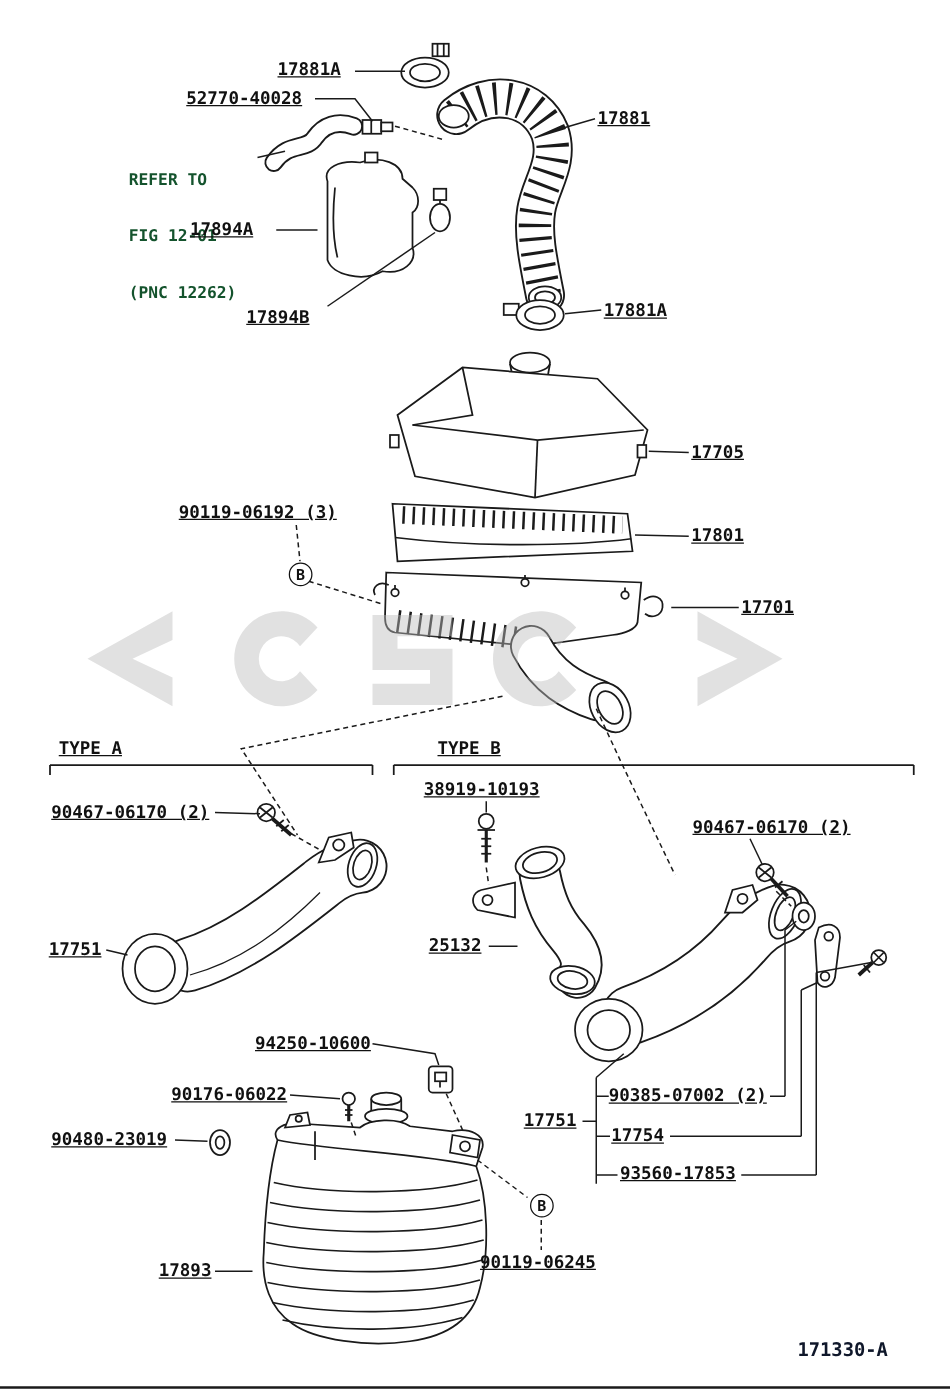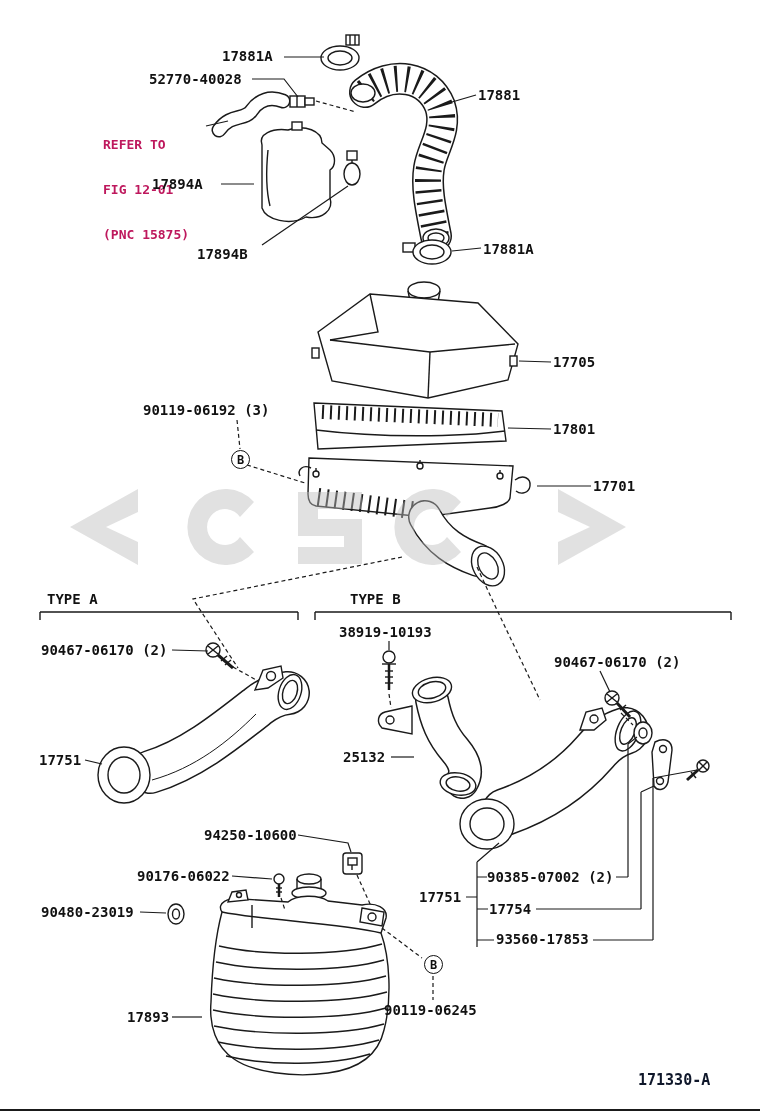--- a/index.html
+++ b/index.html
@@ -3,23 +3,23 @@
 <meta charset="utf-8">
 <style>
   html,body { margin:0; padding:0; background:#ffffff; }
   .stage {
     position:relative; width:760px; height:1112px; background:#fff;
     overflow:hidden; font-family:"DejaVu Sans Mono", monospace;
   }
   svg.art { position:absolute; left:0; top:0; }
   .lbl {
     position:absolute; font:700 14px "DejaVu Sans Mono", monospace;
-    color:#111; white-space:pre; line-height:16px;
+    color:#111; white-space:pre; line-height:16px;text-decoration:underline;
   }
-  .note-block { position:absolute; font:700 13px "DejaVu Sans Mono", monospace; color:#be185d; line-height:15px; white-space:pre; }
+  .note-block { position:absolute; font:700 13px "DejaVu Sans Mono", monospace; color:#14532d; line-height:15px; white-space:pre; }
   .balloon {
     position:absolute; width:19px; height:19px; border:1.6px solid #111; border-radius:50%;
     display:flex; align-items:center; justify-content:center;
     font:700 12px "DejaVu Sans Mono", monospace; color:#111; background:#fff; box-sizing:border-box;
   }
   .code { position:absolute; font:700 15px "DejaVu Sans Mono", monospace; color:#0f172a; white-space:pre; }
 </style>
 </head>
 <body>
 
@@ -296,21 +296,21 @@
       <polygon points="558,489 626,527 558,565 558,542 590,527 558,512"></polygon>
     </g>
   </svg>
 
   <div class="lbl" style="left:222px; top:48px">17881A</div>
   <div class="lbl" style="left:149px; top:71px">52770-40028</div>
 
   <div class="note-block" style="left:103px; top:107px">
     <div>REFER TO</div>
     <div>FIG 12-01</div>
-    <div>(PNC 15875)</div>
+    <div>(PNC 12262)</div>
   </div>
 
   <div class="lbl" style="left:152px; top:176px">17894A</div>
   <div class="lbl" style="left:197px; top:246px">17894B</div>
   <div class="lbl" style="left:478px; top:87px">17881</div>
   <div class="lbl" style="left:483px; top:241px">17881A</div>
   <div class="lbl" style="left:553px; top:354px">17705</div>
   <div class="lbl" style="left:143px; top:402px">90119-06192 (3)</div>
   <div class="lbl" style="left:553px; top:421px">17801</div>
   <div class="lbl" style="left:593px; top:478px">17701</div>

